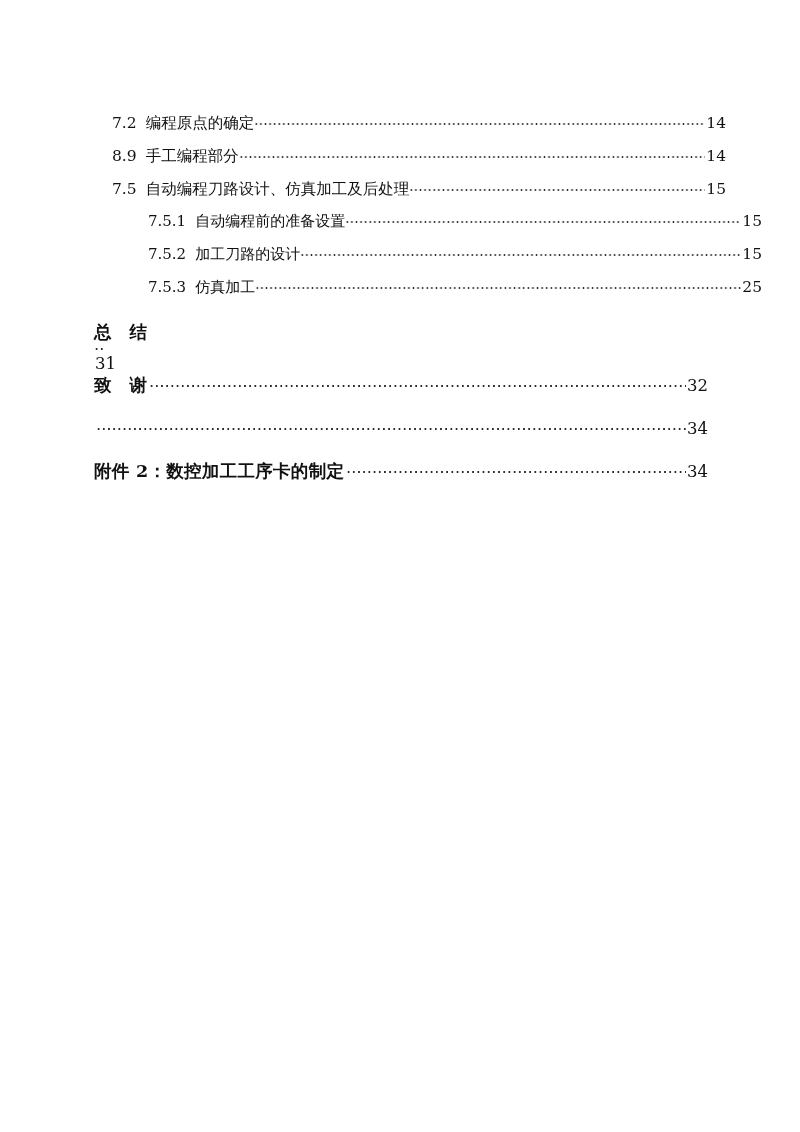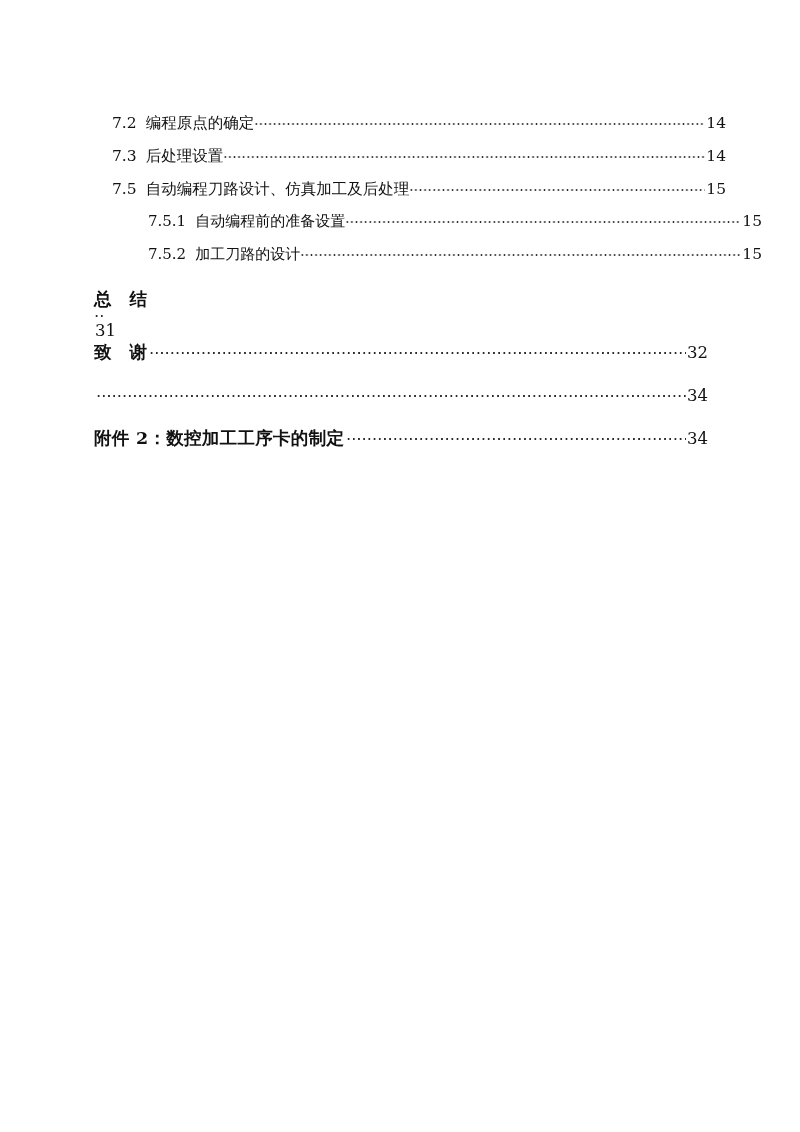--- a/index.html
+++ b/index.html
@@ -112,22 +112,22 @@
   <div id="toc">
 
     <div class="toc-entry lvl2">
       <span class="label num">7.2</span>
       <span class="label">编程原点的确定</span>
       <span class="leader"></span>
       <span class="pageno">14</span>
     </div>
 
     <div class="toc-entry lvl2">
-      <span class="label num">7.3</span>
-      <span class="label">后处理设置</span>
+      <span class="label num">8.9</span>
+      <span class="label">手工编程部分</span>
       <span class="leader"></span>
       <span class="pageno">14</span>
     </div>
 
     <div class="toc-entry lvl2">
       <span class="label num">7.5</span>
       <span class="label">自动编程刀路设计、仿真加工及后处理</span>
       <span class="leader"></span>
       <span class="pageno">15</span>
     </div>
@@ -139,20 +139,26 @@
       <span class="pageno">15</span>
     </div>
 
     <div class="toc-entry lvl3">
       <span class="label num">7.5.2</span>
       <span class="label">加工刀路的设计</span>
       <span class="leader"></span>
       <span class="pageno">15</span>
     </div>
 
+    <div class="toc-entry lvl3">
+      <span class="label num">7.5.3</span>
+      <span class="label">仿真加工</span>
+      <span class="leader"></span>
+      <span class="pageno">25</span>
+    </div>
 
 
     <div class="toc-entry lvl1 first">
       <span class="label">总　结</span>
       <span class="gap-sm"></span>
       <span class="leader"></span>
       <span class="pageno">31</span>
     </div>
 
     <div class="toc-entry lvl1">

